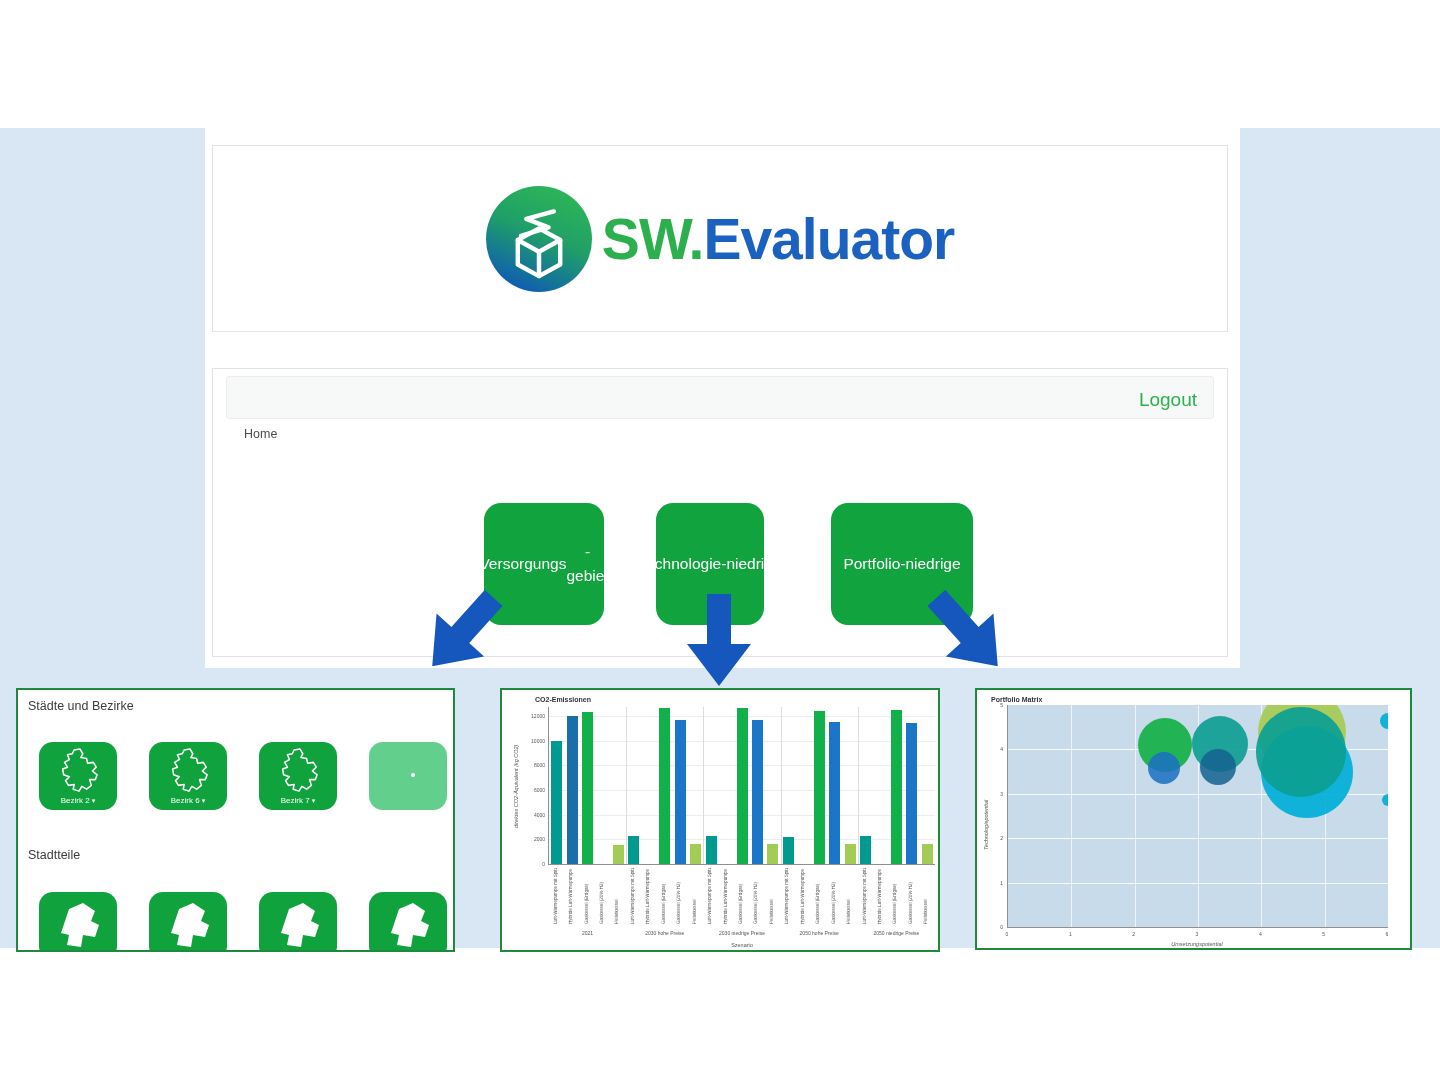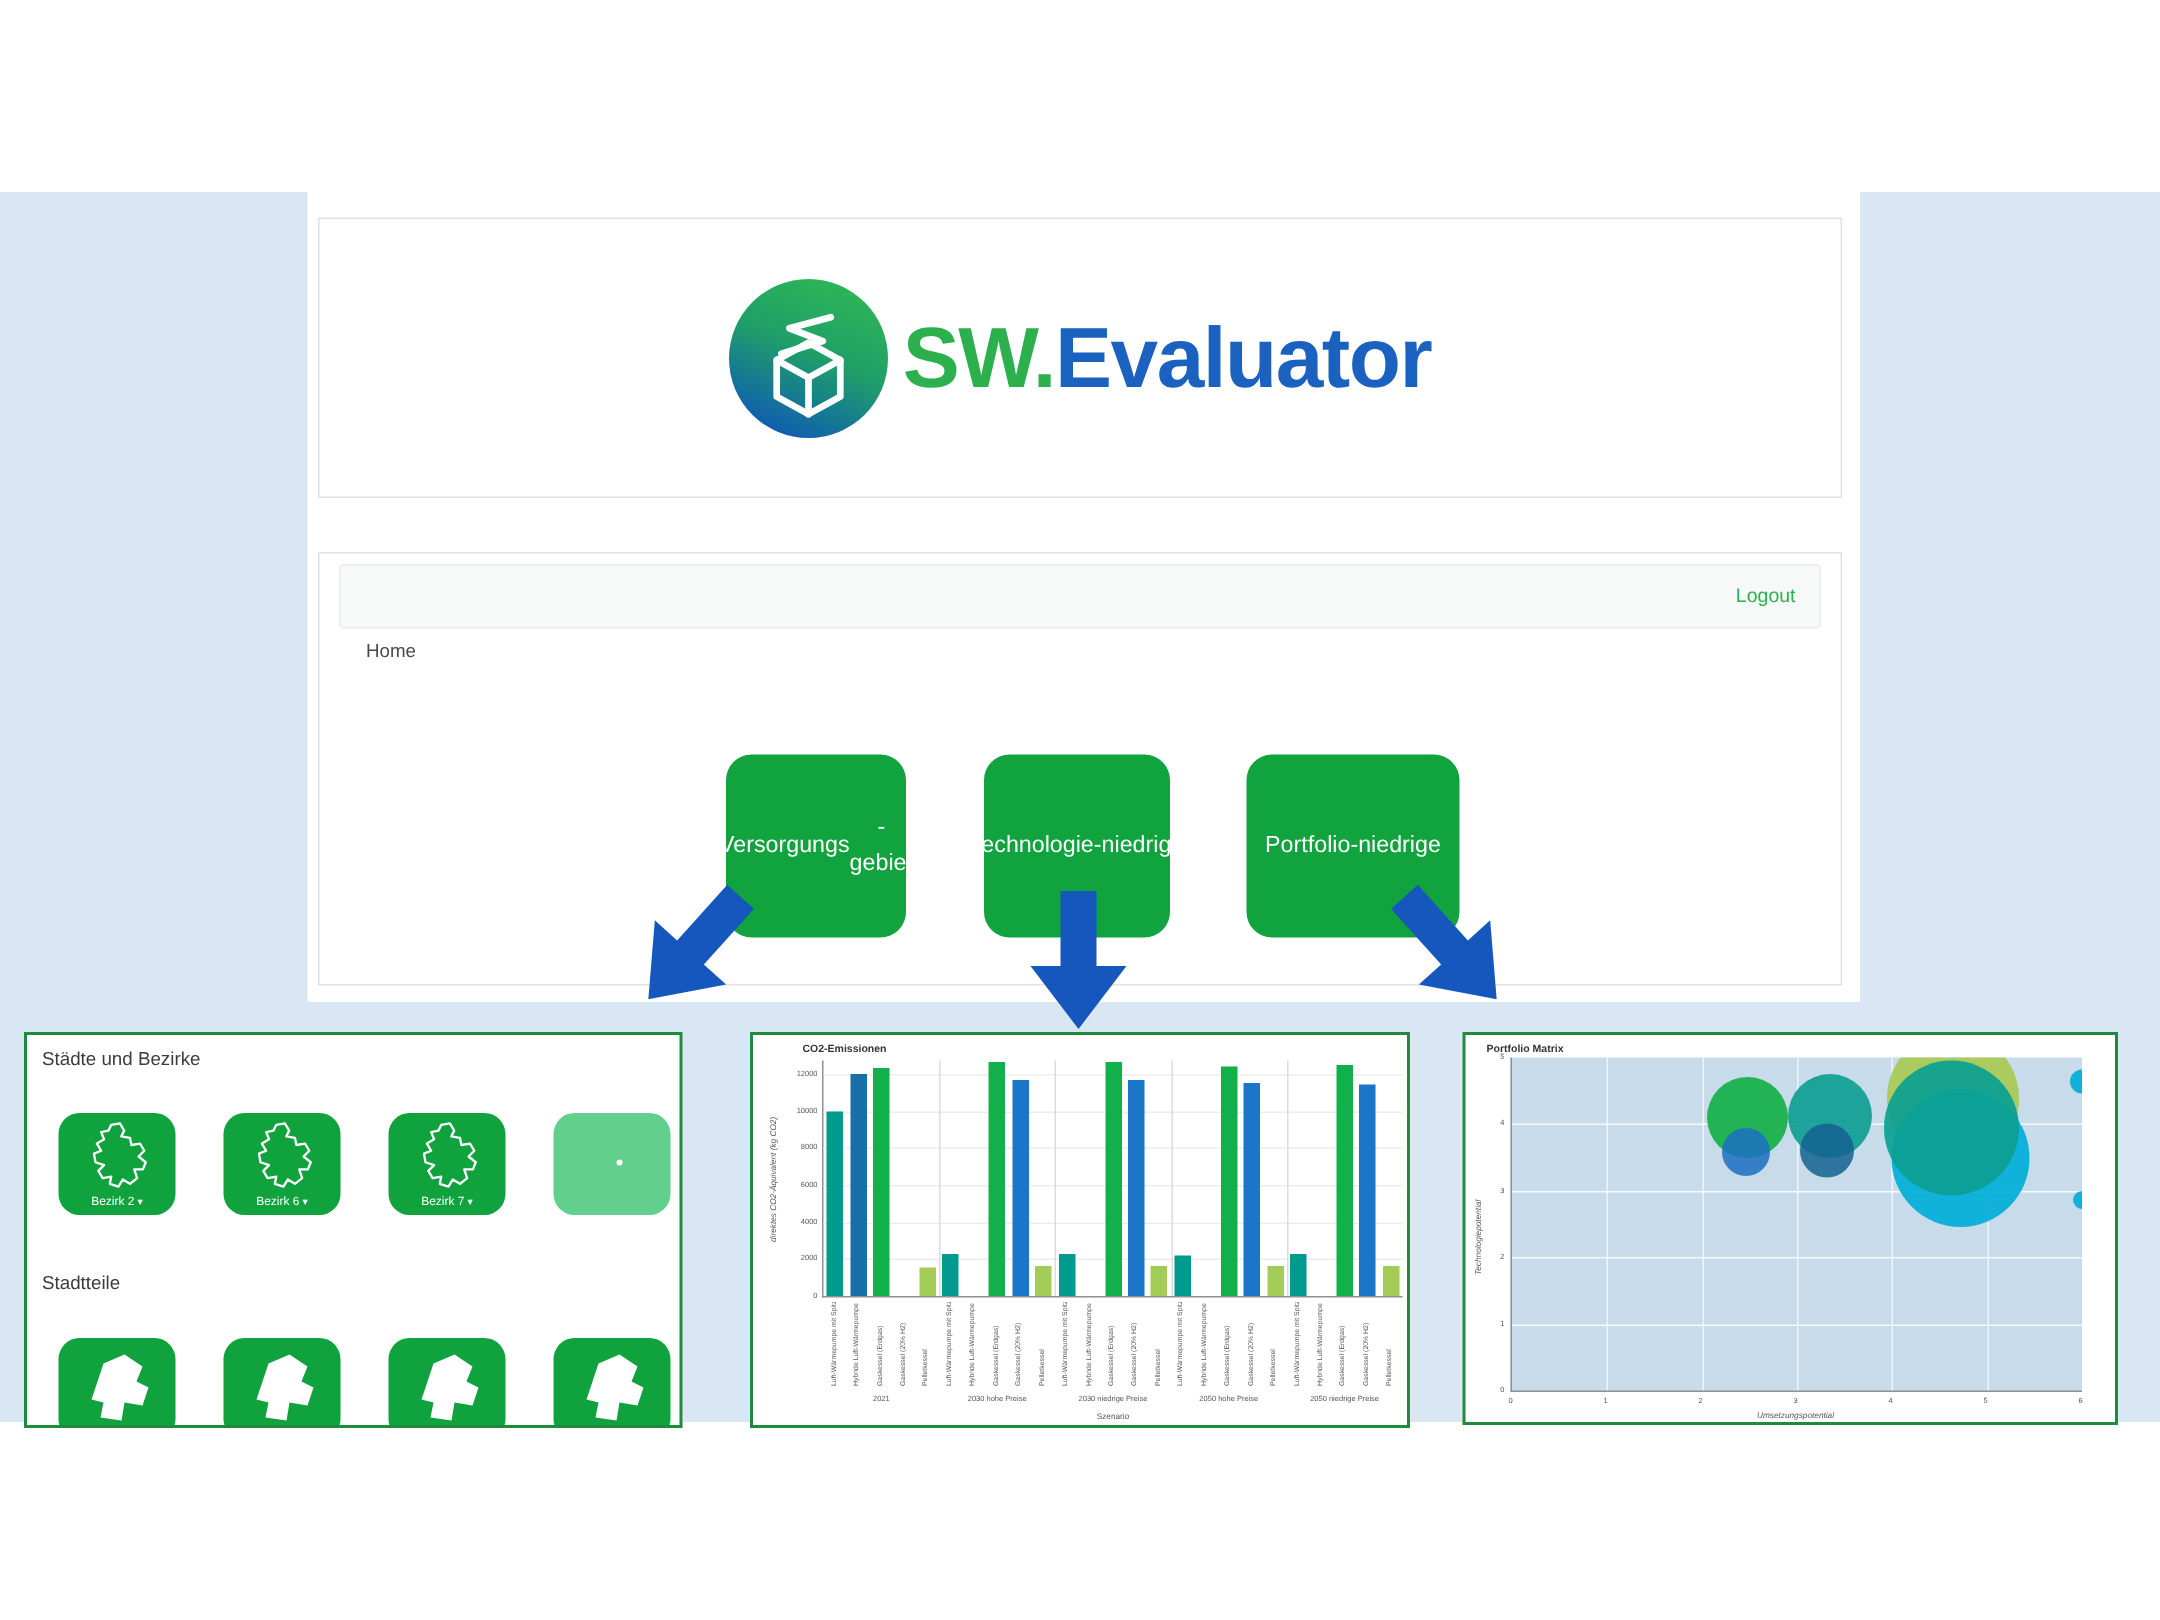--- a/index.html
+++ b/index.html
@@ -16,31 +16,31 @@
   .main-card{left:205px;top:128px;width:1035px;height:540px;background:#ffffff;}
   .header-box{left:212px;top:145px;width:1014px;height:185px;background:#fff;border:1px solid #e2e2e2;
     display:flex;align-items:center;justify-content:center;gap:10px;}
   .logo-circle{width:106px;height:106px;flex:0 0 auto;}
   .brand{font-size:57px;font-weight:bold;letter-spacing:-1px;white-space:nowrap;}
   .brand .g{color:#2cb04e;}
   .brand .b{color:#1b62c0;}
 
   .content-box{left:212px;top:368px;width:1014px;height:287px;background:#fff;border:1px solid #e2e2e2;}
   .logout-bar{left:13px;top:7px;width:986px;height:41px;background:#f7f8f8;border:1px solid #ececec;border-radius:3px;}
-  .logout-link{position:absolute;right:16px;top:12px;font-size:13px;color:#2bb24c;cursor:pointer;text-decoration:none;}
+  .logout-link{position:absolute;right:16px;top:12px;font-size:19px;color:#2bb24c;cursor:pointer;text-decoration:none;}
   .home-link{left:31px;top:58px;font-size:12.5px;color:#4a4a4a;}
   .welcome{left:0;top:72px;width:100%;text-align:center;font-size:26px;color:#1d1d1d;}
   .welcome .nm{color:#2e2e2e;font-weight:400;margin-left:10px;}
   .welcome .wl{font-weight:500;}
 
   .nav-btn{top:134px;height:122px;background:#10a33e;border-radius:17px;color:#fff;
     display:flex;flex-direction:row;align-items:center;justify-content:center;
     font-size:15.5px;line-height:24px;cursor:pointer;text-align:center;}
   .nav-btn-1{left:271px;width:120px;}
-  .nav-btn-2{left:443px;width:124px;}
+  .nav-btn-2{left:443px;width:108px;}
   .nav-btn-3{left:618px;width:142px;}
 
   
   .arrow{width:70px;height:92px;z-index:6;}
   .arrow svg{display:block;width:100%;height:100%;}
   .arrow-left{left:428px;top:586px;transform:rotate(42deg);}
   .arrow-mid{left:684px;top:594px;}
   .arrow-right{left:932px;top:586px;transform:rotate(-42deg);}
 
   

